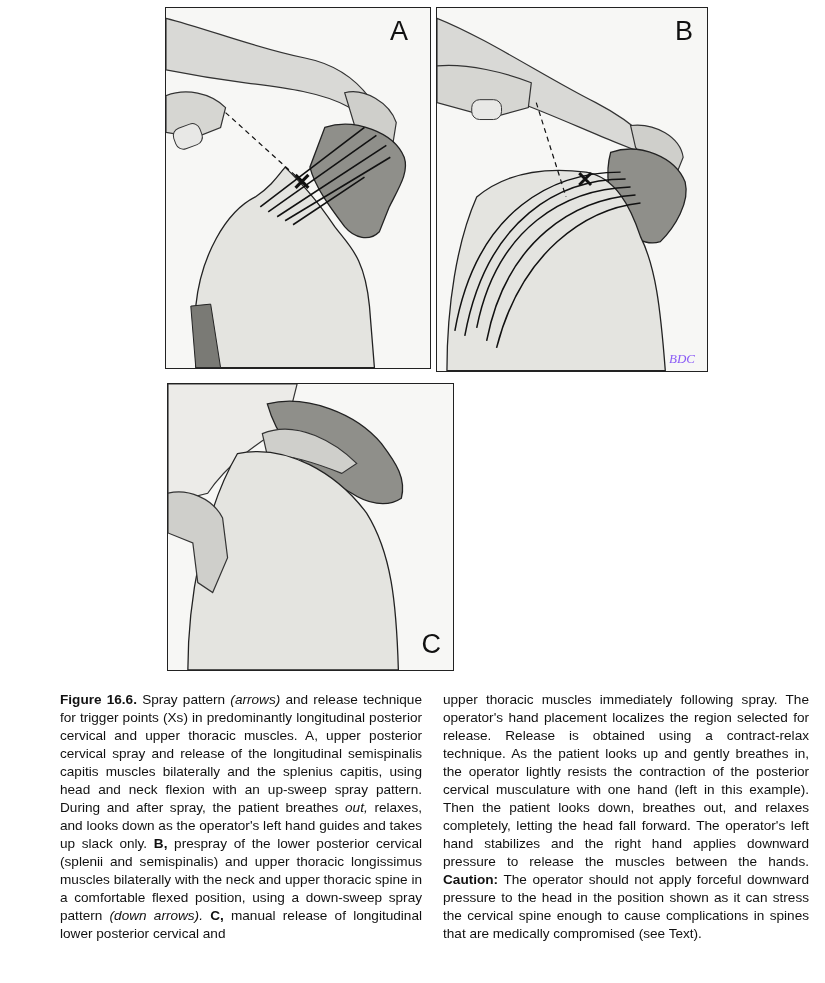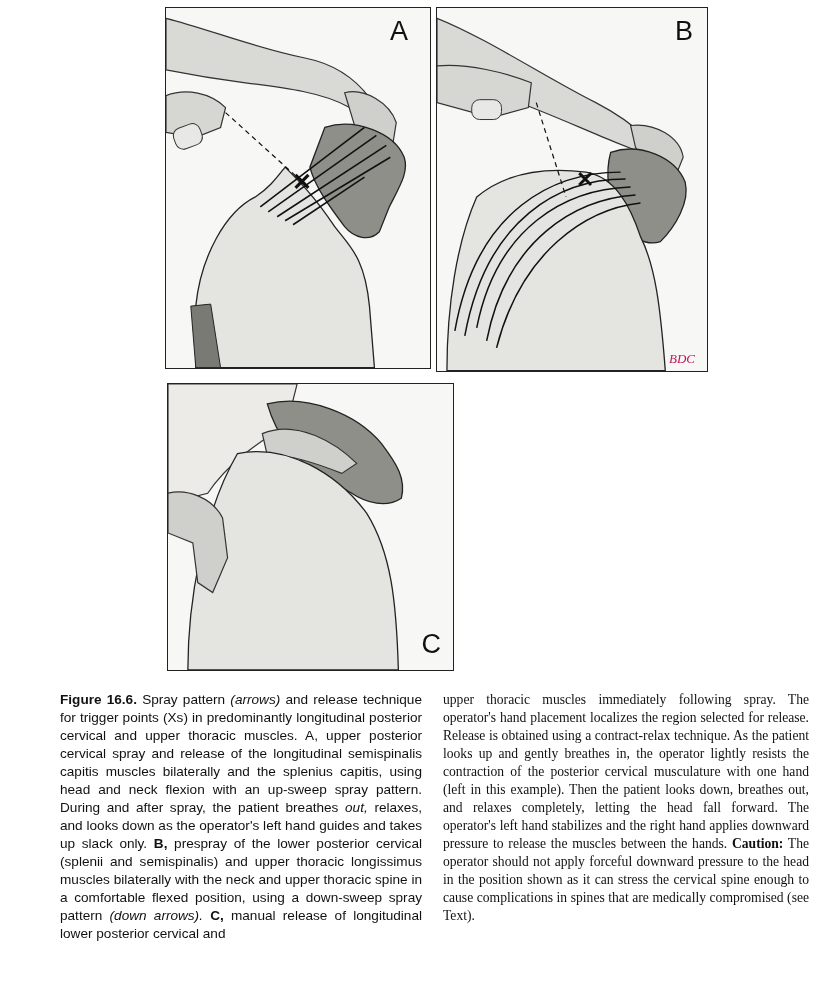--- a/index.html
+++ b/index.html
@@ -6,24 +6,24 @@
   body { width:825px; height:983px; position:relative; overflow:hidden; font-family:"Liberation Sans", sans-serif; color:#111; }
   .panel { position:absolute; border:1.5px solid #222; background:#f7f7f5; overflow:hidden; box-sizing:border-box; }
   .panel svg { position:absolute; left:0; top:0; width:100%; height:100%; }
   .panel-letter { position:absolute; font-family:"Liberation Sans", sans-serif; font-size:27px; color:#111; }
   #panel-a { left:165px; top:7px; width:266px; height:362px; }
   #panel-b { left:436px; top:7px; width:272px; height:365px; }
   #panel-c { left:167px; top:383px; width:287px; height:288px; }
   #panel-a .panel-letter { right:22px; top:8px; }
   #panel-b .panel-letter { right:14px; top:8px; }
   #panel-c .panel-letter { right:12px; bottom:10px; }
-  .signature { position:absolute; right:12px; bottom:4px; font-family:"Liberation Serif", serif; font-style:italic; font-size:13px; color:#be185d; }
+  .signature { position:absolute; right:12px; bottom:4px; font-family:"Liberation Serif", serif; font-style:italic; font-size:13px; color:#8b5cf6; }
   .caption-col { position:absolute; top:691px; font-size:13.6px; line-height:18px; text-align:justify; }
   #col-left { left:60px; width:362px; }
-  #col-right { left:443px; width:366px;font-family:Liberation Serif, serif; }
+  #col-right { left:443px; width:366px; }
   .caption-col p { margin:0; }
   b { font-weight:bold; }
   i { font-style:italic; }
 </style>
 </head>
 <body>
 
 <div class="panel" id="panel-a">
   <svg viewBox="0 0 266 362">
 

